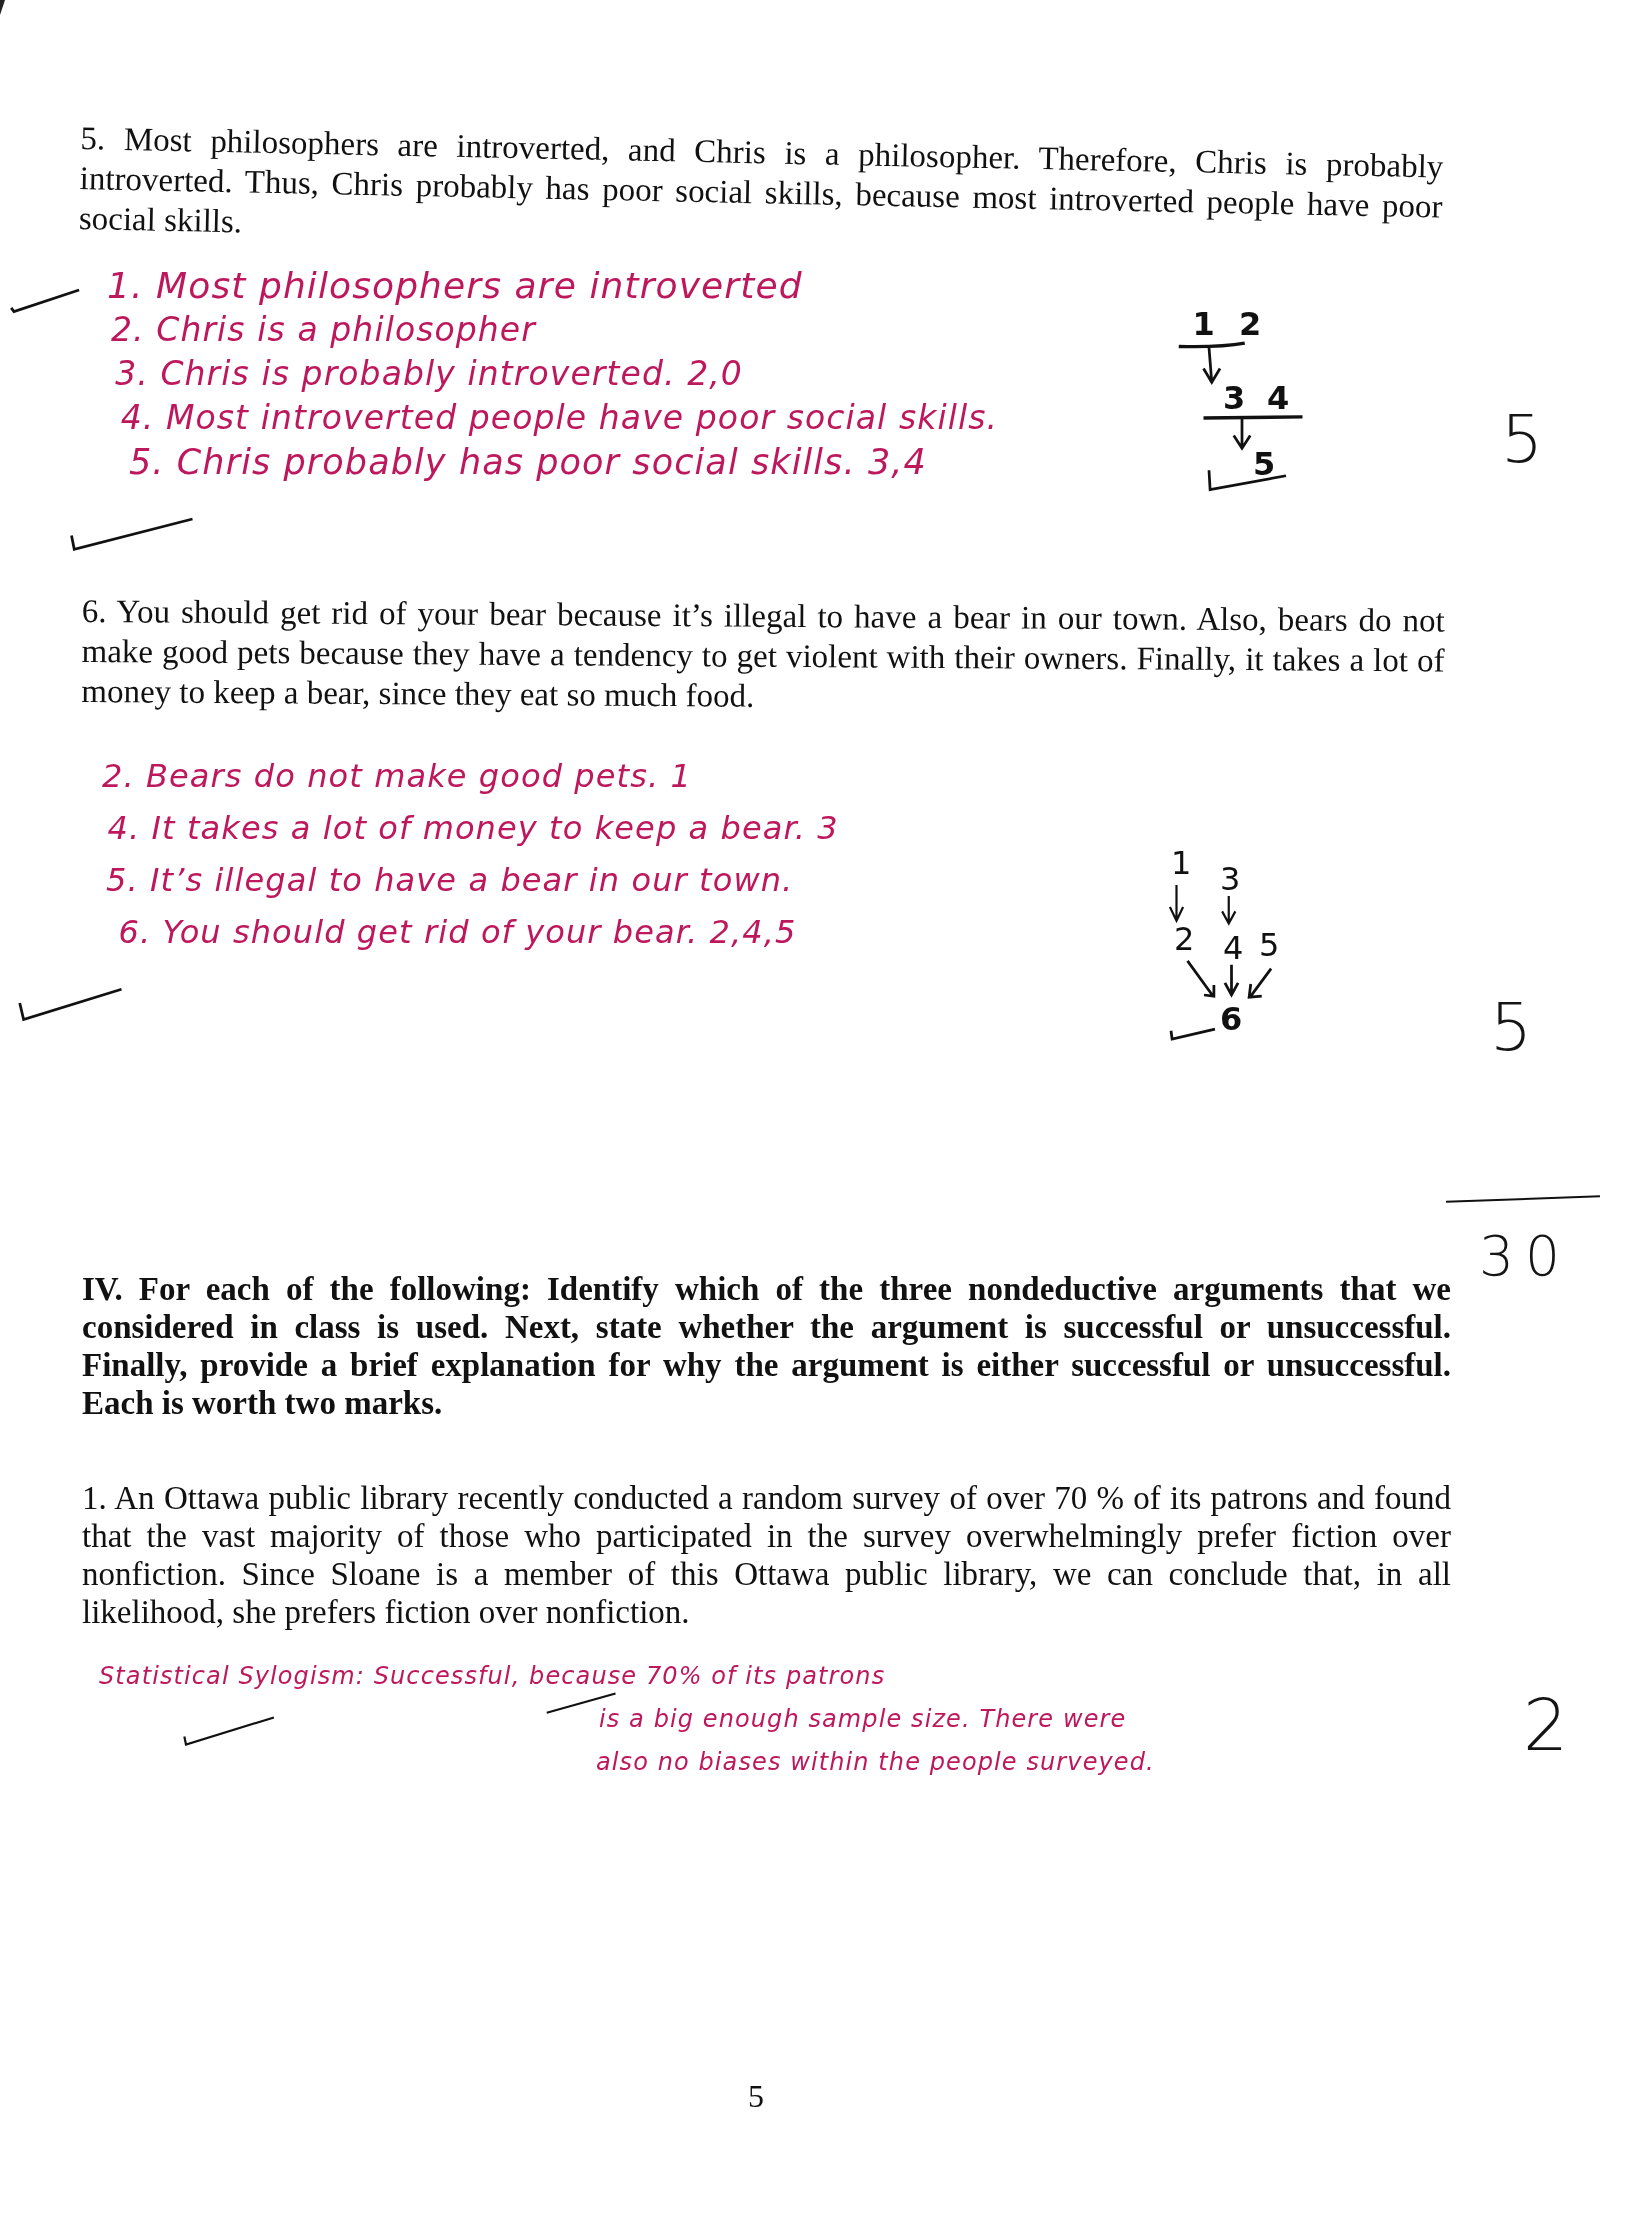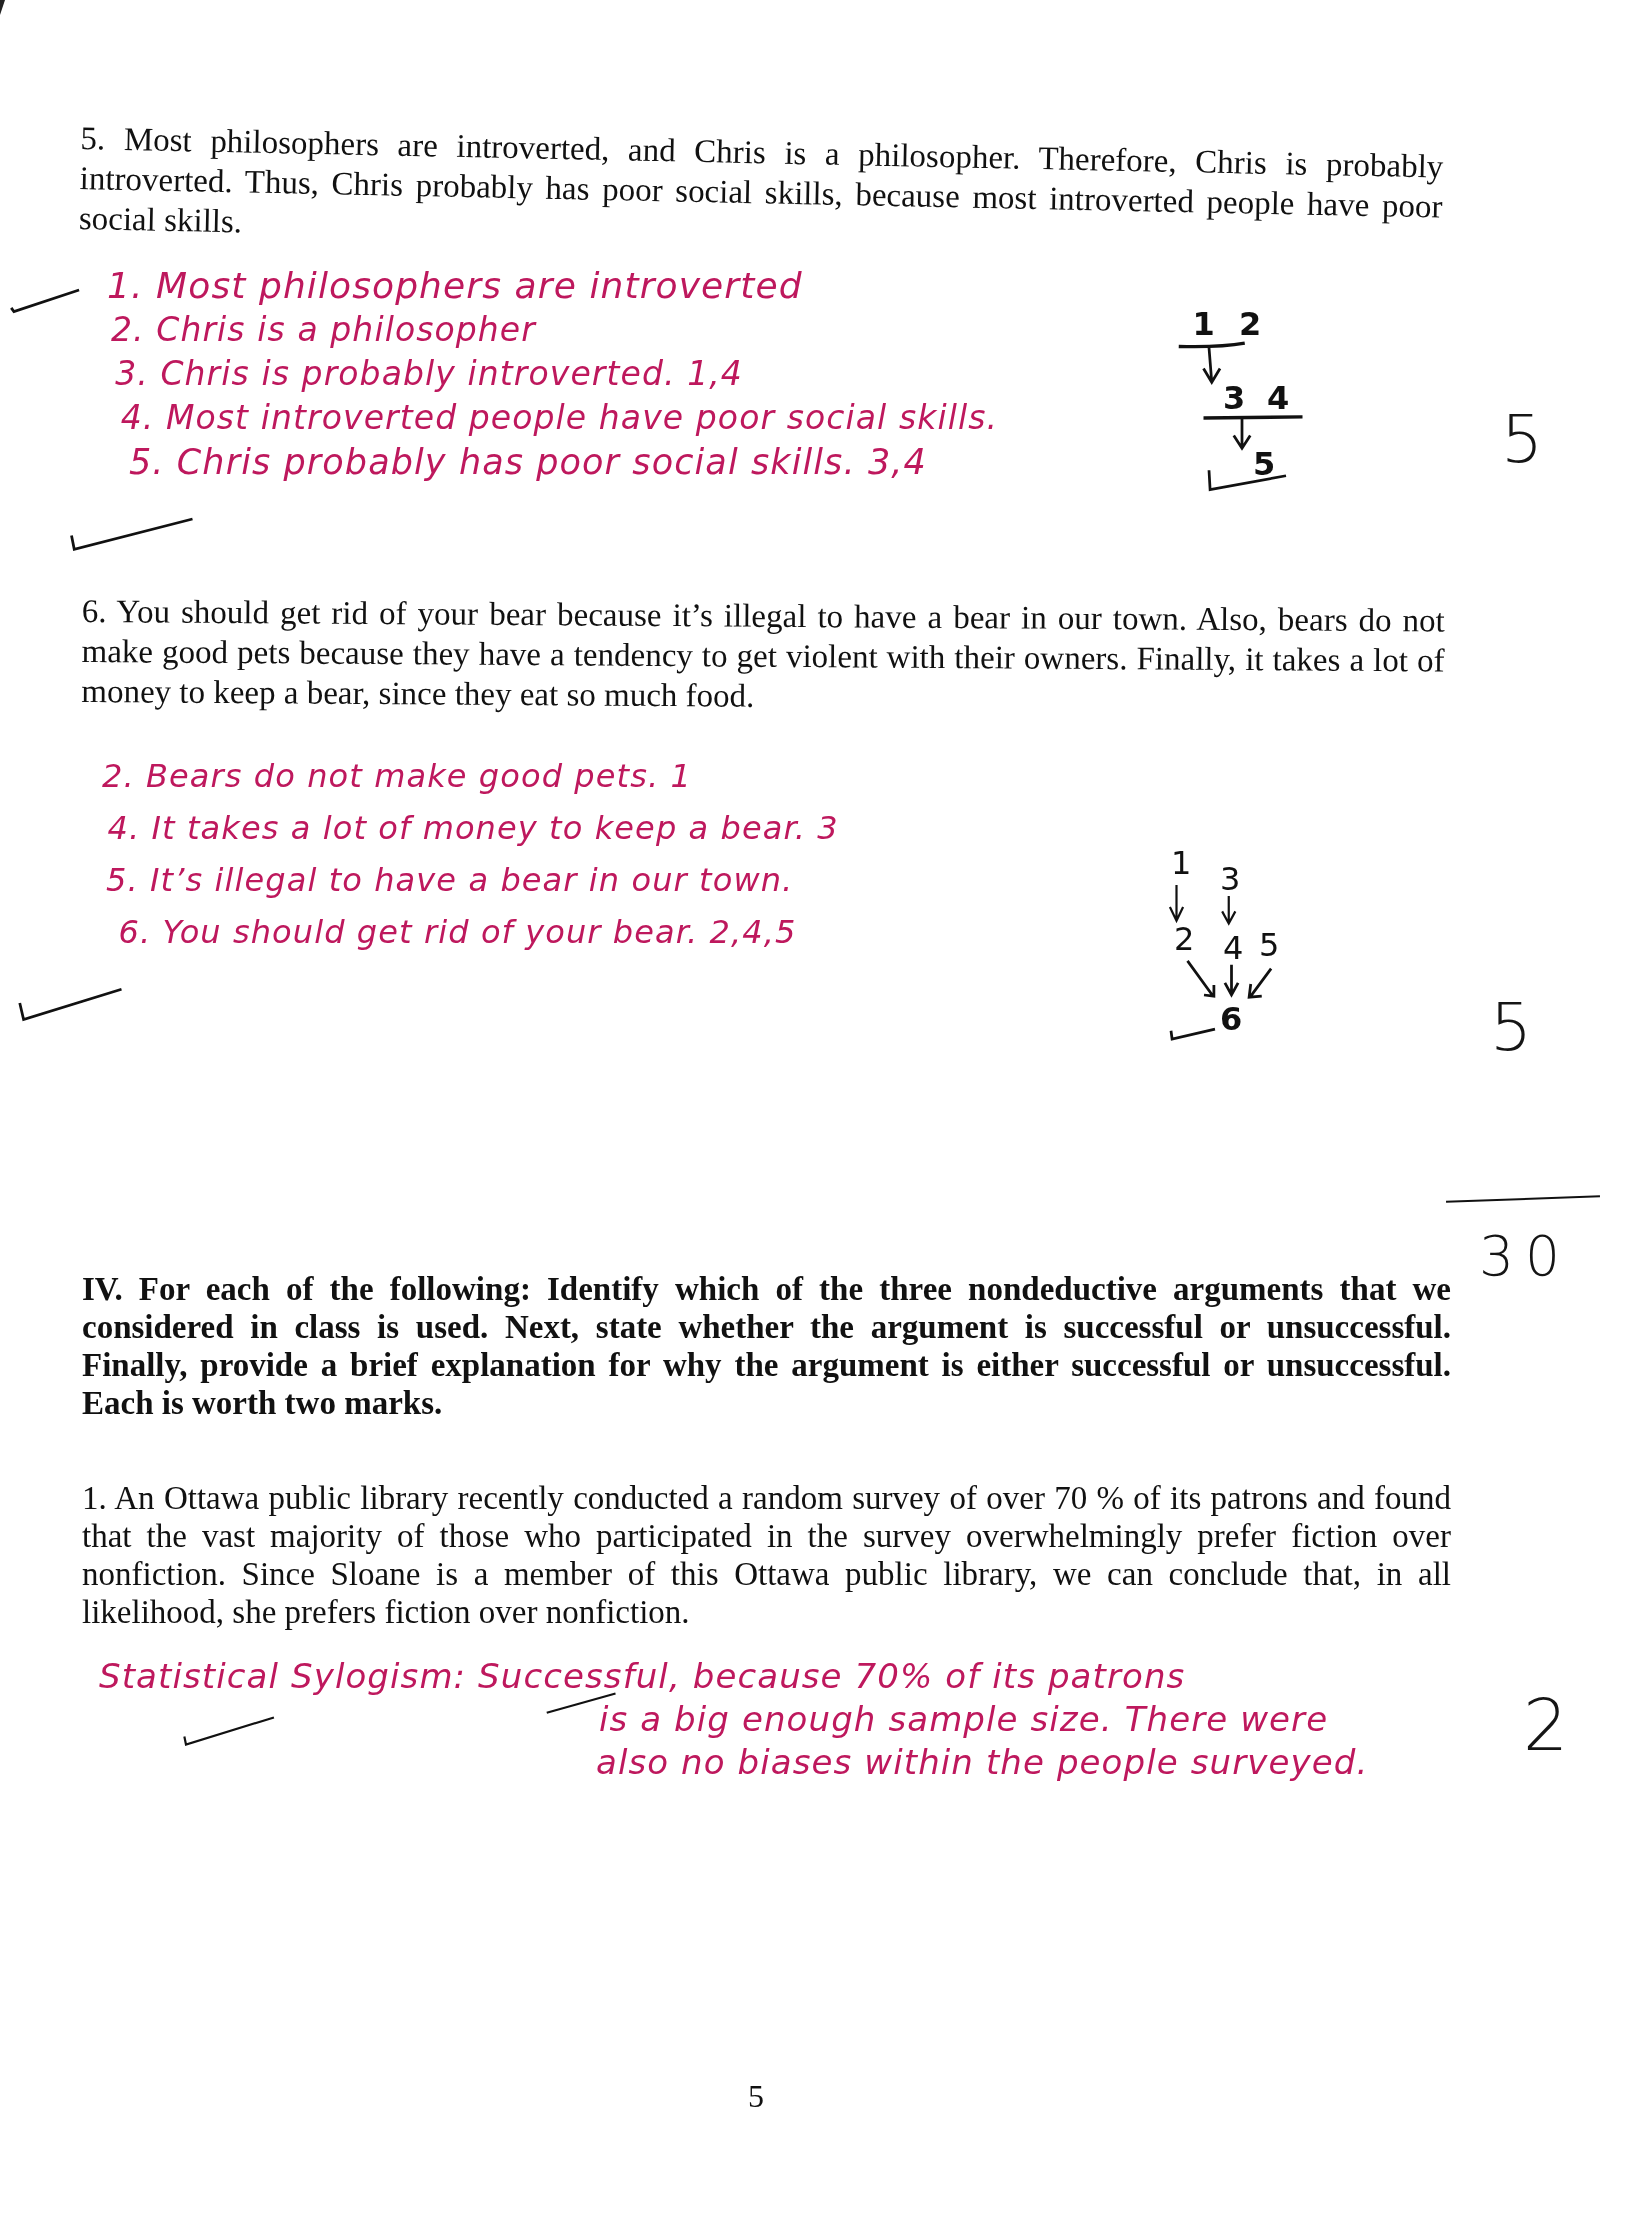--- a/index.html
+++ b/index.html
@@ -27,21 +27,21 @@
   <div class="print" style="left:81px; top:118px; width:1363px; transform:rotate(1.2deg); transform-origin:left top;">5. Most philosophers are introverted, and Chris is a philosopher. Therefore, Chris is probably introverted. Thus, Chris probably has poor social skills, because most introverted people have poor social skills.</div>
 
   <div class="check" style="left:8.2px; top:278px;">
     <svg width="77" height="38" viewBox="0 0 140 70">
         <path d="M5 55 L10 62 L130 22" stroke="#111" stroke-width="5" fill="none"></path>
       </svg>
   </div>
   <div class="hand" style="left:107px; top:264px;">
     <span class="hand-line" style="font-size:36px;">1. Most philosophers are introverted</span>
     <span class="hand-line" style="margin-left:4px;font-style:italic;">2. Chris is a philosopher</span>
-    <span class="hand-line" style="margin-left:8.2px;">3. Chris is probably introverted. 1,4</span>
+    <span class="hand-line" style="margin-left:8.2px;">3. Chris is probably introverted. 2,0</span>
     <span class="hand-line" style="margin-left:13.7px;">4. Most introverted people have poor social skills.</span>
     <span class="hand-line" style="margin-left:22px; font-size:35px;">5. Chris probably has poor social skills. 3,4</span>
   </div>
   <div class="check" style="left:66px; top:508px;">
     <svg width="132" height="44" viewBox="0 0 240 80">
         <path d="M10 50 L15 75 L230 20" stroke="#111" stroke-width="5" fill="none"></path>
       </svg>
   </div>
 
   <div class="diagram" style="left:1176px; top:308px; width:176px; height:187px;">
@@ -92,21 +92,21 @@
   </div>
   <div class="grade" style="left:1490px; top:995px;">5</div>
 
   <div class="total-line" style="left:1446px; top:1198px; width:154px;"></div>
   <div class="grade" style="left:1479px; top:1223px; font-size:55px; letter-spacing:11px;">30</div>
 
   <div class="print bold" style="left:82px; top:1270px; width:1369px; line-height:38px;">IV. For each of the following: Identify which of the three nondeductive arguments that we considered in class is used. Next, state whether the argument is successful or unsuccessful. Finally, provide a brief explanation for why the argument is either successful or unsuccessful. Each is worth two marks.</div>
 
   <div class="print" style="left:82px; top:1479px; width:1369px; line-height:38px;">1. An Ottawa public library recently conducted a random survey of over 70 % of its patrons and found that the vast majority of those who participated in the survey overwhelmingly prefer fiction over nonfiction. Since Sloane is a member of this Ottawa public library, we can conclude that, in all likelihood, she prefers fiction over nonfiction.</div>
 
-  <div class="hand" style="left:99px; top:1655px; font-size:34px; line-height:43px;">
+  <div class="hand" style="left:99px; top:1655px; font-size:24px; line-height:43px;">
     <span class="hand-line">Statistical Sylogism: Successful, because 70% of its patrons</span>
     <span class="hand-line" style="margin-left:500px;">is a big enough sample size. There were</span>
     <span class="hand-line" style="margin-left:497px;">also no biases within the people surveyed.</span>
   </div>
   <div class="check" style="left:181px; top:1712px;">
     <svg width="99" height="38" viewBox="0 0 180 70">
         <path d="M5 45 L8 60 L170 10" stroke="#111" stroke-width="4" fill="none"></path>
       </svg>
   </div>
   <div class="check" style="left:544px; top:1688px;">

